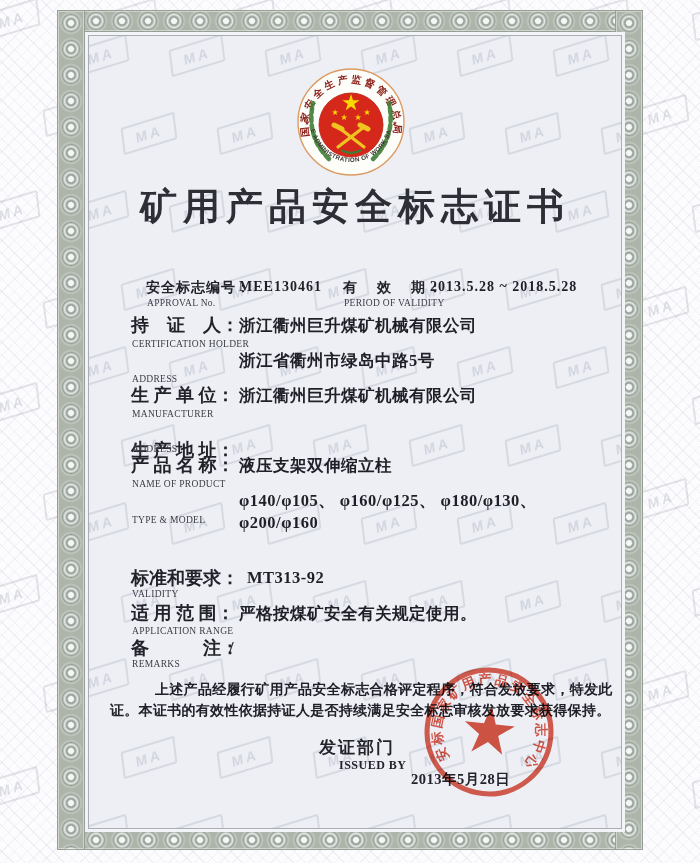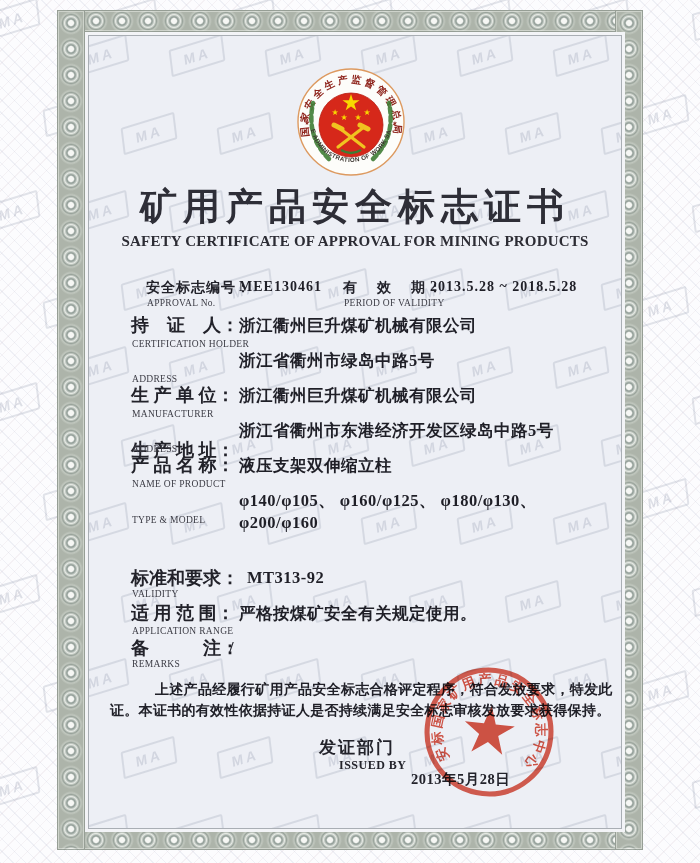--- a/index.html
+++ b/index.html
@@ -216,42 +216,40 @@
         <path d="M 64,59 L 72,63" stroke-width="5"></path>
       </g>
       <path d="M 45,84 Q 55,90 65,84" stroke="#3f7d35" stroke-width="2.4" fill="none"></path>
       <path id="embBot" d="M 15,64 A 41,41 0 0 0 95,64" fill="none"></path>
       <text font-size="6.2" font-weight="600" fill="#3a342e" letter-spacing=".35" font-family="Liberation Sans, DejaVu Sans, sans-serif">
         <textPath href="#embBot" startOffset="50%" text-anchor="middle">STATE ADMINISTRATION OF WORK SAFETY</textPath>
       </text>
     </svg>
 
     <div class="title-cn">矿用产品安全标志证书</div>
-    <div class="title-en">SAFETY CERTIFICATE OF APPROVAL FOR MINING PRODUCTS</div>
 
     <div class="lab sm" style="left:57px;top:243px">安全标志编号：</div>
     <div class="val sm" style="left:150px;top:243px">MEE130461</div>
     <div class="sub" style="left:58px;top:262px">APPROVAL No.</div>
     <div class="lab sm" style="left:254px;top:243px;letter-spacing:3px">有　效　期：</div>
     <div class="val sm" style="left:341px;top:243px">2013.5.28 ~ 2018.5.28</div>
     <div class="sub" style="left:255px;top:262px">PERIOD OF VALIDITY</div>
 
     <div class="lab" style="left:42px;top:277px">持　证　人：</div>
     <div class="val" style="left:150px;top:279px">浙江衢州巨升煤矿机械有限公司</div>
     <div class="sub" style="left:43px;top:303px">CERTIFICATION HOLDER</div>
 
     <div class="val" style="left:150px;top:314px">浙江省衢州市绿岛中路5号</div>
     <div class="sub" style="left:43px;top:338px">ADDRESS</div>
 
     <div class="lab" style="left:42px;top:347px">生 产 单 位：</div>
     <div class="val" style="left:150px;top:349px">浙江衢州巨升煤矿机械有限公司</div>
     <div class="sub" style="left:43px;top:373px">MANUFACTURER</div>
 
     <div class="lab" style="left:42px;top:402px">生 产 地 址：</div>
-    <div class="val" style="left:150px;top:384px">浙江省衢州市东港经济开发区绿岛中路5号</div>
     <div class="sub" style="left:43px;top:408px">ADDRESS</div>
 
     <div class="lab" style="left:42px;top:417px">产 品 名 称：</div>
     <div class="val" style="left:150px;top:419px">液压支架双伸缩立柱</div>
     <div class="sub" style="left:43px;top:443px">NAME OF PRODUCT</div>
 
     <div class="val" style="left:150px;top:454px">φ140/φ105、 φ160/φ125、 φ180/φ130、</div>
     <div class="val" style="left:150px;top:477px">φ200/φ160</div>
     <div class="sub" style="left:43px;top:479px">TYPE &amp; MODEL</div>
 

